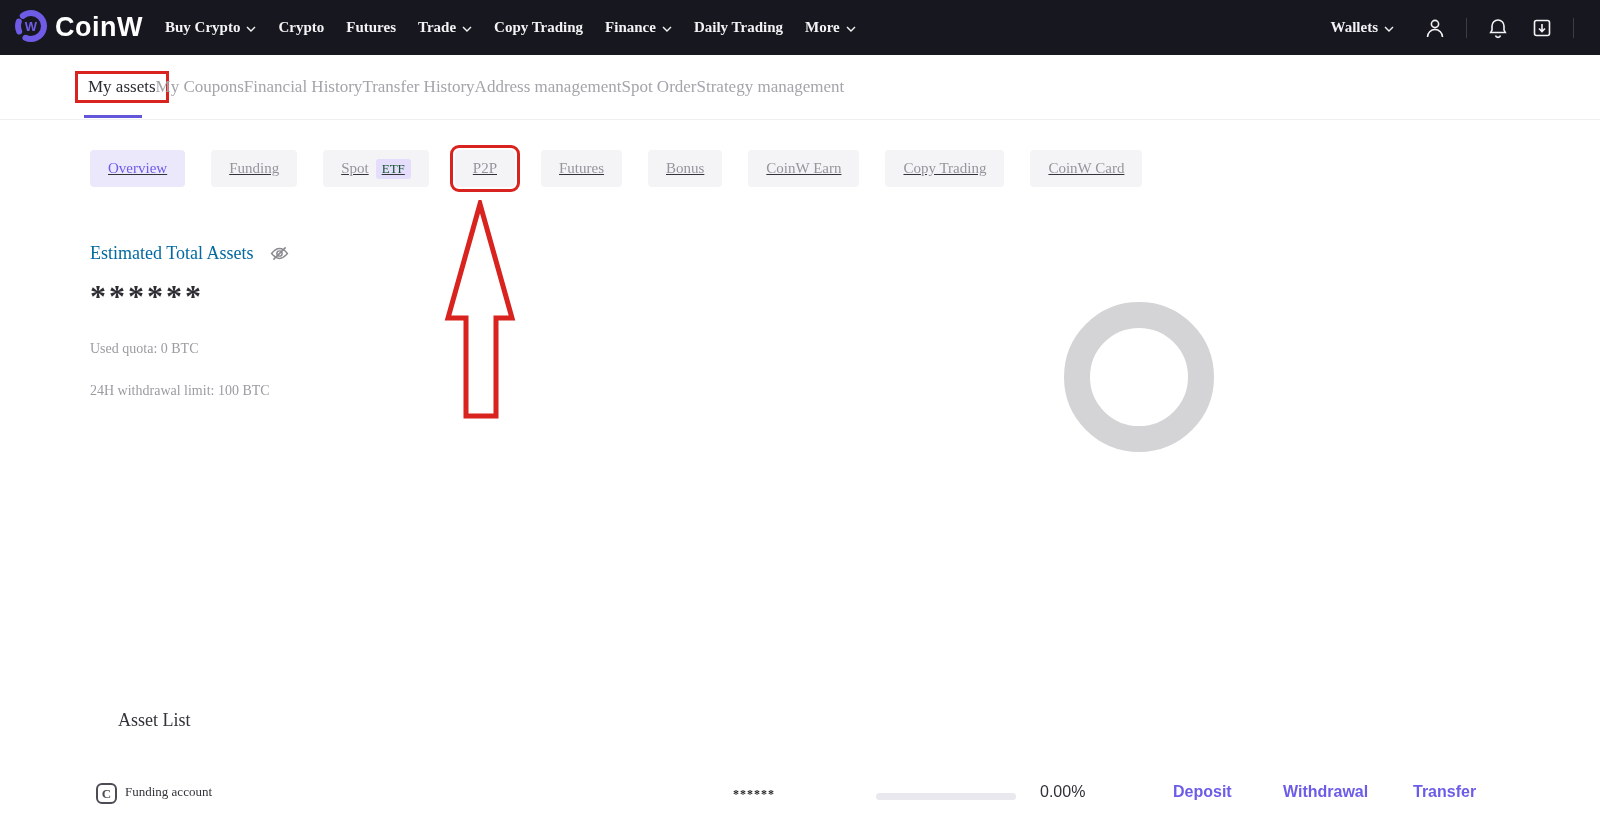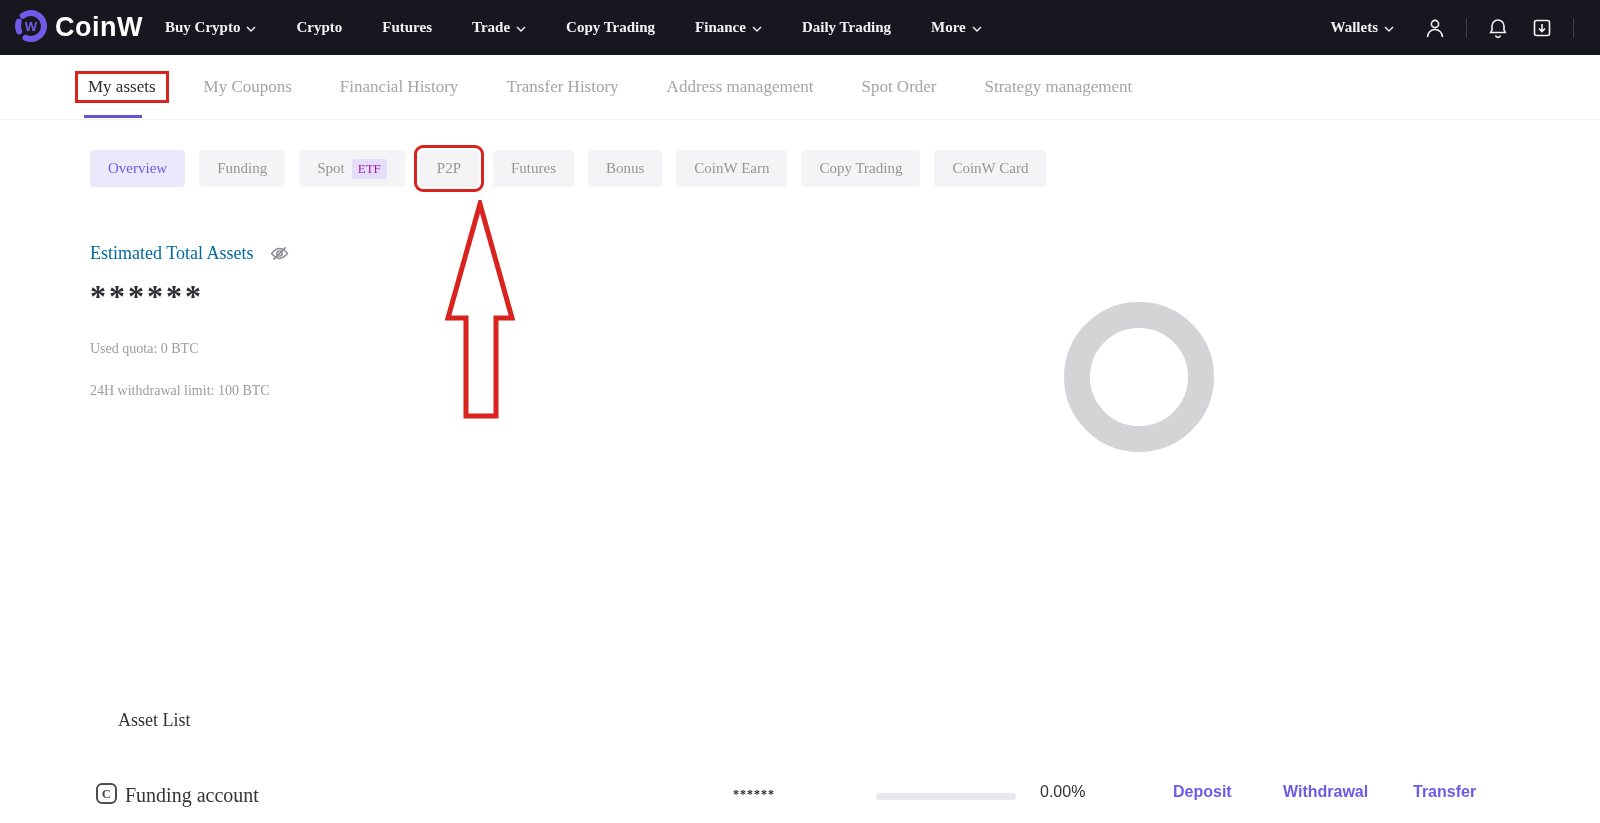--- a/index.html
+++ b/index.html
@@ -11,71 +11,71 @@
   
   .topnav {
     height:55px; background:#17181f; display:flex; align-items:center;
     padding:0 26px 0 14px;
   }
   .brand { display:flex; align-items:center; gap:7px; margin-right:22px; cursor:pointer; }
   .brand-text {
     font-family:"Liberation Sans", sans-serif; font-weight:700; font-size:27px;
     color:#ffffff; letter-spacing:0.5px;
   }
-  .topnav-items { display:flex; align-items:center; gap:40px; }
+  .topnav-items { display:flex; align-items:center; gap:22px; }
   .topnav-item {
     color:#f3f3f5; font-size:15px; font-weight:700; display:flex; align-items:center;
     gap:6px; cursor:pointer; white-space:nowrap;
   }
   .chev { display:inline-block; }
   .topnav-right { margin-left:auto; display:flex; align-items:center; gap:18px; }
   .wallets { margin-right:10px; }
   .nav-icon { width:26px; height:26px; display:grid; place-items:center; cursor:pointer; }
   .nav-divider { width:1px; height:20px; background:#3c3d47; }
   
   .subnav {
     position:relative; height:65px; background:#ffffff; border-bottom:1px solid #f0f0f2;
-    display:flex; align-items:center; padding-left:88px; gap:48px;
+    display:flex; align-items:center; padding-left:88px; 
   }
   .subnav-tab { font-size:17px; color:#a4a4ab; cursor:pointer; white-space:nowrap; }
   .subnav-tab.active { color:#2c2c33; }
   .annotate-box { border:3px solid #d9231f; padding:3px 10px; margin:-6px -13px; display:inline-block; }
   .tab-underline { position:absolute; left:84px; top:60px; width:58px; height:3px; background:#6456d9; }
   
   .content { position:relative; height:703px; background:#ffffff; }
-  .pills { position:absolute; left:90px; top:30px; display:flex; align-items:center; gap:14px; }
+  .pills { position:absolute; left:90px; top:30px; display:flex; align-items:center; gap:26px;text-decoration:underline; }
   .pill {
     height:37px; line-height:37px; padding:0 18px; background:#f4f4f6; color:#95959c;
     font-size:15px; border-radius:4px; cursor:pointer; white-space:nowrap;
     display:flex; align-items:center; gap:7px;
   }
   .pill.active { background:#ece8fc; color:#6c5ce7; }
   .pill.annotated { outline:3px solid #d9231f; outline-offset:2px; }
   .pill-badge {
-    background:#e4ddfb; color:#a21caf; font-size:13px; height:20px; line-height:20px;
+    background:#e4ddfb; color:#14532d; font-size:13px; height:20px; line-height:20px;
     padding:0 6px; border-radius:3px;
   }
   .red-arrow { position:absolute; left:444px; top:80px; }
   
   .summary { position:absolute; left:90px; top:123px; }
   .summary-title-row { display:flex; align-items:center; gap:16px; }
   .summary-title { font-size:18px; color:#0369a1; }
   .eye-btn { cursor:pointer; display:grid; place-items:center; }
   .summary-stars { margin-top:14px; font-size:32px; font-weight:700; letter-spacing:3px; color:#2d2d33; }
   .summary-sub { margin-top:26px; font-size:14px; color:#9b9ba1; }
   .summary-sub + .summary-sub { }
   .donut { position:absolute; left:1063px; top:181px; }
   .asset-list-title { position:absolute; left:90px; top:590px; font-size:18px; color:#33333a;margin-left:28px; }
   
   .asset-row { position:absolute; left:0; top:655px; width:1600px; height:48px; }
   .acct-icon {
     position:absolute; left:96px; top:8px; width:21px; height:21px; border:2px solid #4c4c54;
     border-radius:6px; display:grid; place-items:center; font-weight:700; font-size:13px; color:#4c4c54;
   }
-  .acct-name { position:absolute; left:125px; top:9px; font-size:20px; color:#33333a; }
+  .acct-name { position:absolute; left:125px; top:9px; font-size:13px; color:#33333a; }
   .row-stars { position:absolute; left:733px; top:12px; font-size:12px; font-weight:700; letter-spacing:1px; color:#222; }
   .row-bar { position:absolute; left:876px; top:18px; width:140px; height:7px; border-radius:4px; background:#e8e8ee; }
   .row-percent { position:absolute; left:1040px; top:8px; font-family:"Liberation Sans", sans-serif; font-size:16px; color:#2f3038; }
   .row-action { position:absolute; top:8px; font-family:"Liberation Sans", sans-serif; font-size:16px; font-weight:600; color:#6c5ce7; cursor:pointer; }
   .act-deposit { left:1173px; } .act-withdrawal { left:1283px; } .act-transfer { left:1413px; }
 </style>
 </head>
 <body>
 
 <div class="topnav">

